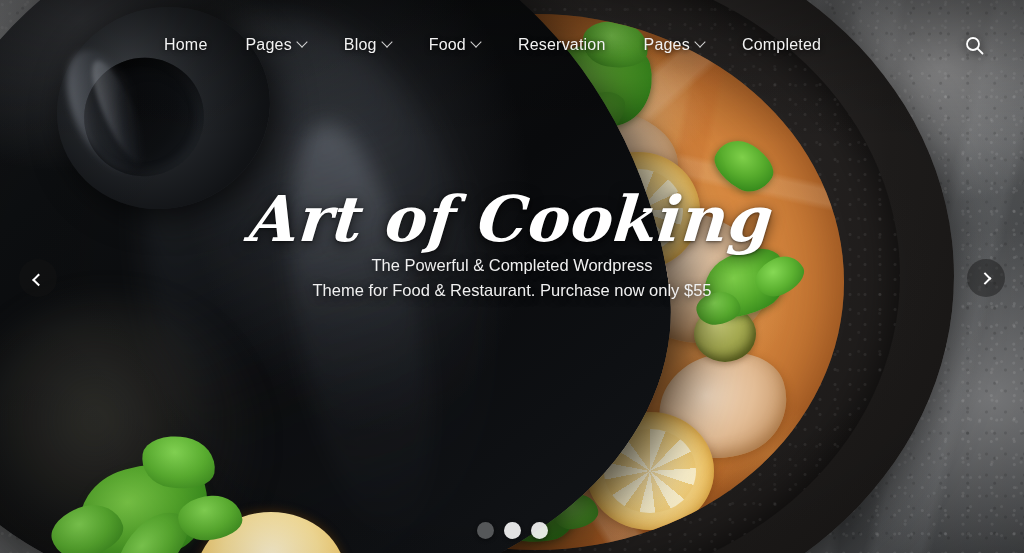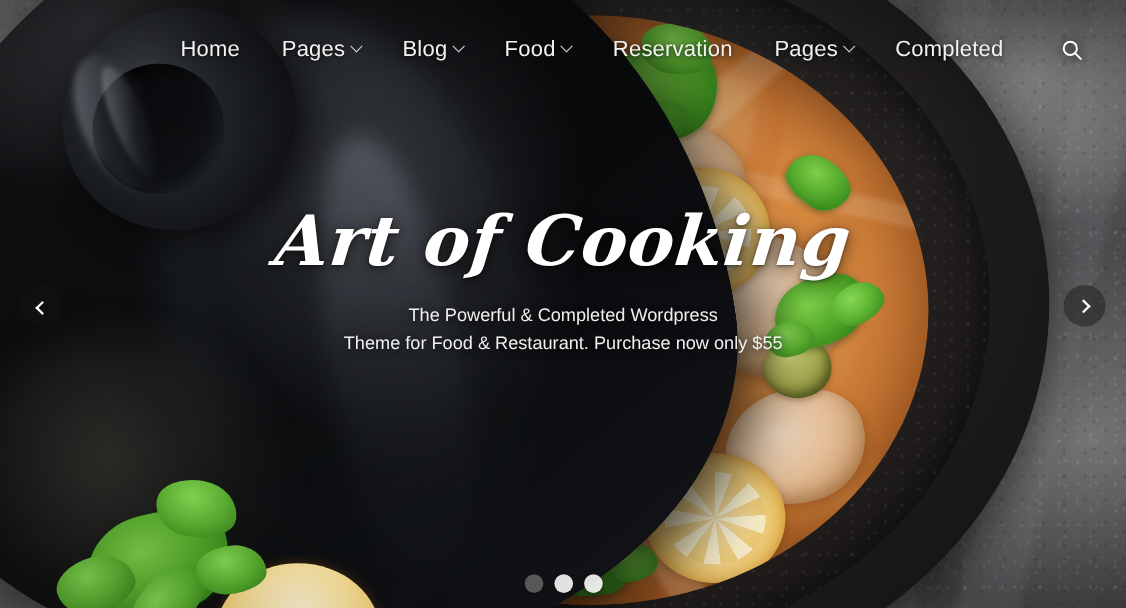--- a/index.html
+++ b/index.html
@@ -262,21 +262,21 @@
   .brand-icon { width:26px; height:22px; display:block; }
   .brand-text {
     color:#fff; font-size:25px; font-weight:bold;
     letter-spacing:2.4px; line-height:1;
     text-shadow:0 1px 4px rgba(0,0,0,.6);
   }
 
   .nav { display:flex; align-items:center; margin-left:83px; gap:0; }
   .nav-item {
     display:flex; align-items:center; gap:6px;
-    color:#f2f2f2; font-size:20px; letter-spacing:.2px;
+    color:#f2f2f2; font-size:16px; letter-spacing:.2px;
     padding:0 19px; line-height:1;
     text-shadow:0 1px 5px rgba(0,0,0,.75);
     cursor:pointer; white-space:nowrap;
   }
   .caret {
     width:8px; height:8px; display:inline-block;
     border-right:1.4px solid #e6e6e6;
     border-bottom:1.4px solid #e6e6e6;
     transform:translateY(-3px) rotate(45deg);
     opacity:.9;
@@ -296,21 +296,20 @@
     font-family:"DejaVu Serif", serif;
     font-style:italic;
     font-weight:bold;
     font-size:63px;
     line-height:1.06;
     letter-spacing:.5px;
     text-shadow:0 3px 14px rgba(0,0,0,.60), 0 1px 3px rgba(0,0,0,.5);
     transform: skewX(-6deg);
   }
   .hero-sub {
-    margin-top:22px;
     color:#f0f0f0;
     font-size:16.5px;
     line-height:1.55;
     text-shadow:0 2px 8px rgba(0,0,0,.75);
   }
   .hero-sub span { display:block; }
 
   
   .arrow {
     position:absolute; top:259px;

